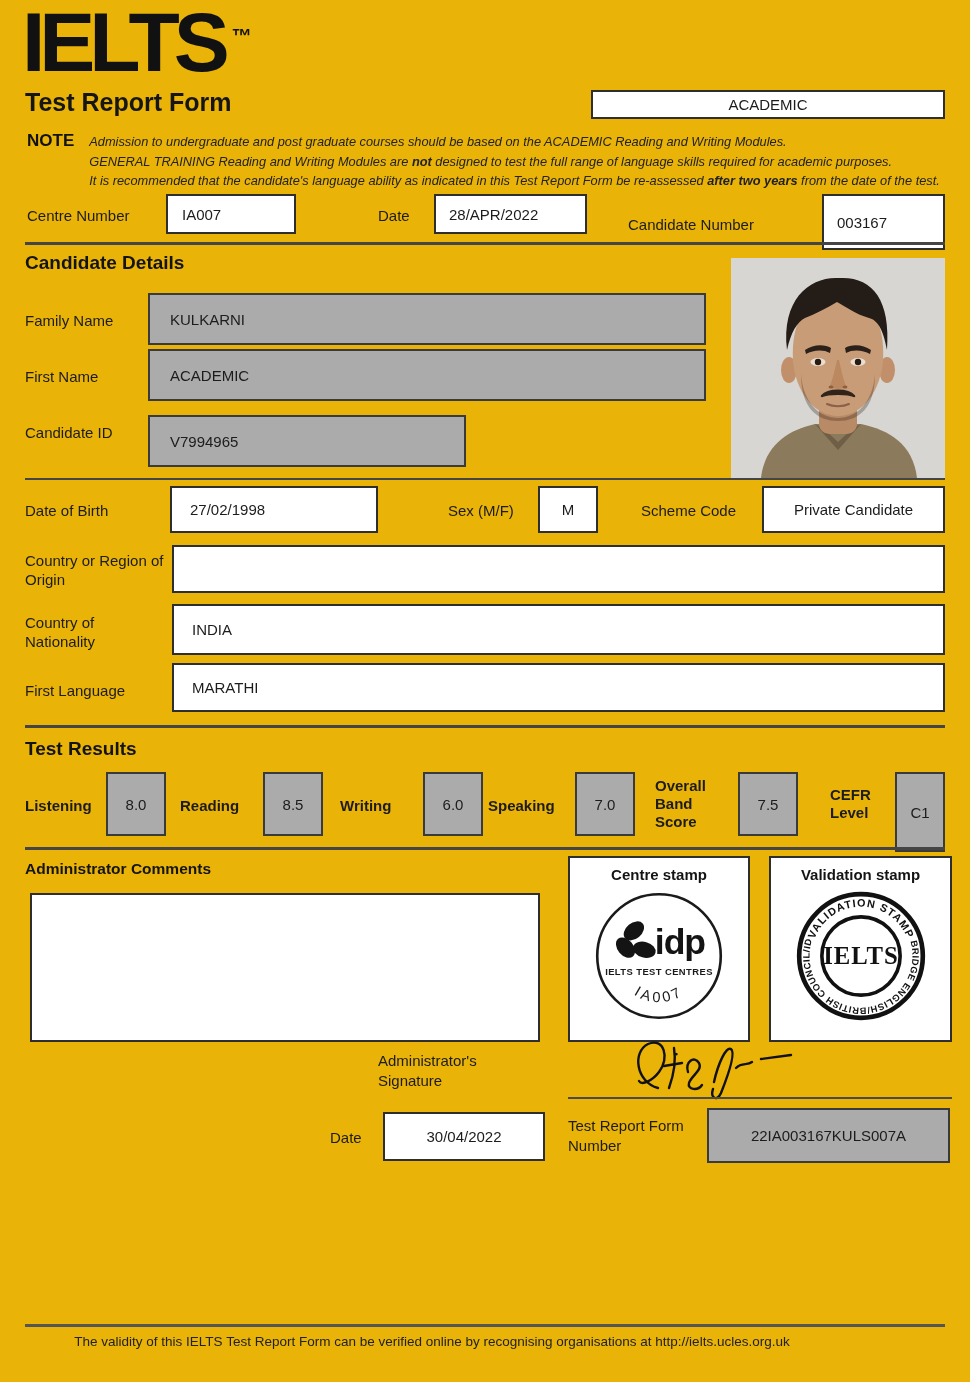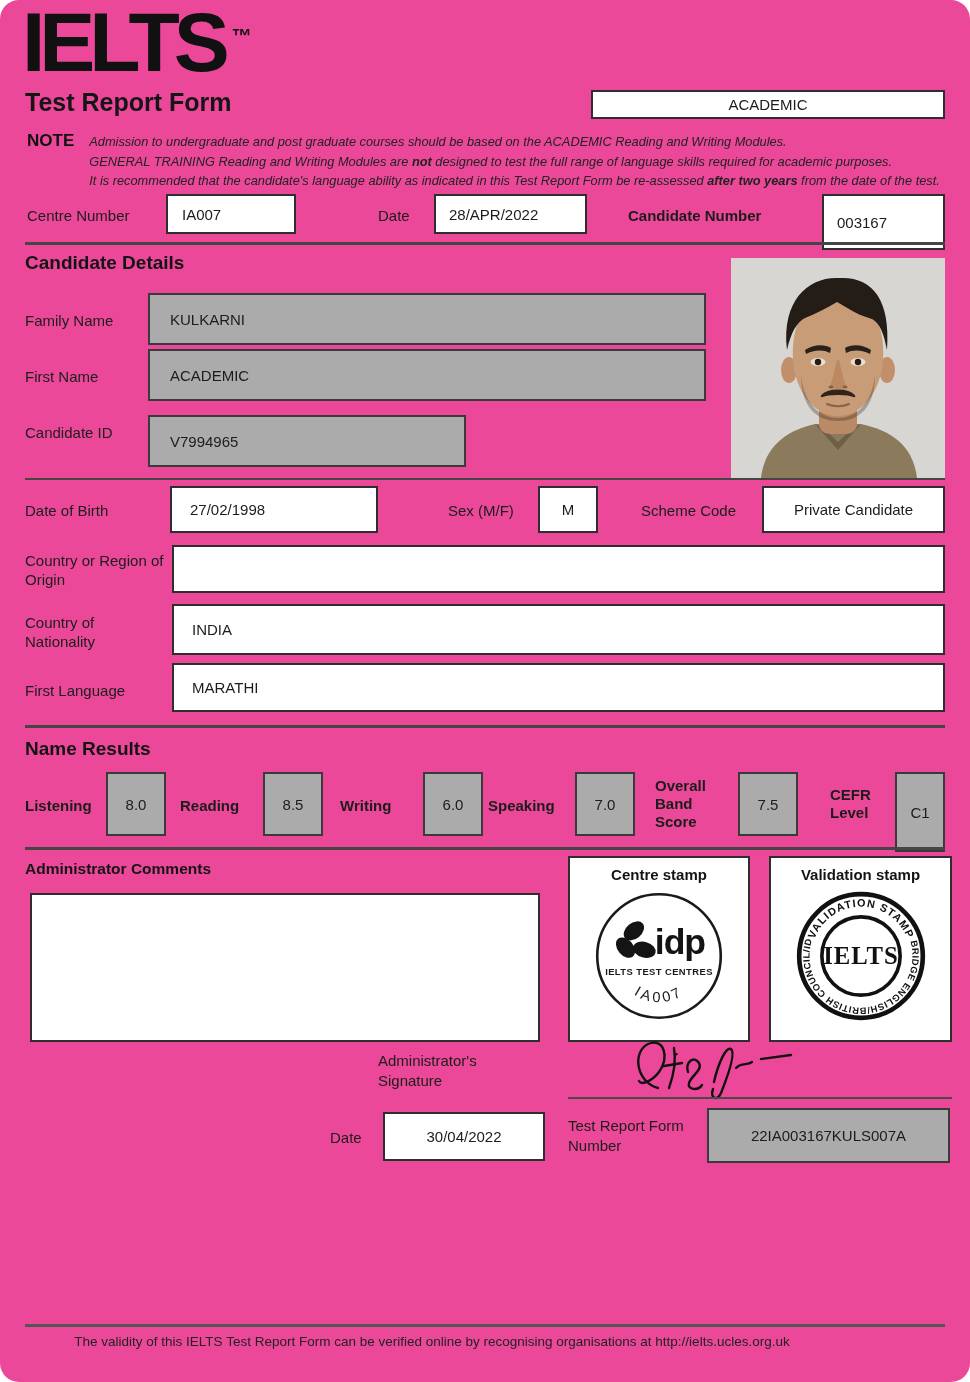--- a/index.html
+++ b/index.html
@@ -1,18 +1,18 @@
 <!DOCTYPE html>
 <html><head>
 <meta charset="utf-8">
 <style>
   * { margin:0; padding:0; box-sizing:border-box; }
   html,body { background:#ffffff; }
   body { font-family:"Liberation Sans", sans-serif; color:#1c1c1c; }
-  .page { position:relative; width:970px; height:1382px; background:#ec4899; overflow:hidden;border-radius:19px; }
+  .page { position:relative; width:970px; height:1382px; background:#eab308; overflow:hidden; }
   .abs { position:absolute; }
 
   .logo { left:22px; top:0px; font-size:84px; font-weight:800; letter-spacing:-6px; line-height:1.0; color:#111; }
   .logo .tm { font-size:20px; letter-spacing:0; vertical-align:28px; margin-left:8px; font-weight:bold; }
   .form-title { left:25px; top:88px; font-size:25px; font-weight:bold; color:#161616; }
 
   .obox { position:absolute; display:flex; align-items:center; background:#fff; border:2px solid #2e2e2e; font-size:15px; color:#1c1c1c; }
   .obox.center { justify-content:center; }
   .obox.gray { background:#ababab; border-color:#3a3a3a; }
 
@@ -59,21 +59,21 @@
   </div>
 
   <div class="flabel" style="left:27px; top:206px;">Centre Number</div>
   <div class="obox" style="left:166px; top:194px; width:130px; height:40px; padding-left:14px;">
     <span>IA007</span>
   </div>
   <div class="flabel" style="left:378px; top:206px;">Date</div>
   <div class="obox" style="left:434px; top:194px; width:153px; height:40px; padding-left:13px;">
     <span>28/APR/2022</span>
   </div>
-  <div class="flabel" style="left:628px; top:206px;font-weight:bold;">Candidate Number</div>
+  <div class="flabel" style="left:628px; top:215px;">Candidate Number</div>
   <div class="obox" style="left:822px; top:194px; width:123px; height:56px; padding-left:13px;">
     <span>003167</span>
   </div>
 
   <div class="rule" style="left:25px; top:242px; width:920px; height:3px;"></div>
 
   <div class="h1" style="left:25px; top:252px;">Candidate Details</div>
 
   <svg class="abs" style="left:731px; top:258px;" width="214" height="220" viewBox="0 0 214 220" aria-hidden="true">
     <rect width="214" height="220" fill="#d8d6d2"></rect>
@@ -139,21 +139,21 @@
     <span>INDIA</span>
   </div>
 
   <div class="flabel" style="left:25px; top:681px;">First Language</div>
   <div class="obox" style="left:172px; top:663px; width:773px; height:49px; padding-left:18px;">
     <span>MARATHI</span>
   </div>
 
   <div class="rule" style="left:25px; top:725px; width:920px; height:3px;"></div>
 
-  <div class="h1" style="left:25px; top:738px;">Name Results</div>
+  <div class="h1" style="left:25px; top:738px;">Test Results</div>
 
   <div class="flabel blabel" style="left:25px; top:796px;">Listening</div>
   <div class="obox gray center" style="left:106px; top:772px; width:60px; height:64px;">
     <span>8.0</span>
   </div>
 
   <div class="flabel blabel" style="left:180px; top:796px;">Reading</div>
   <div class="obox gray center" style="left:263px; top:772px; width:60px; height:64px;">
     <span>8.5</span>
   </div>

